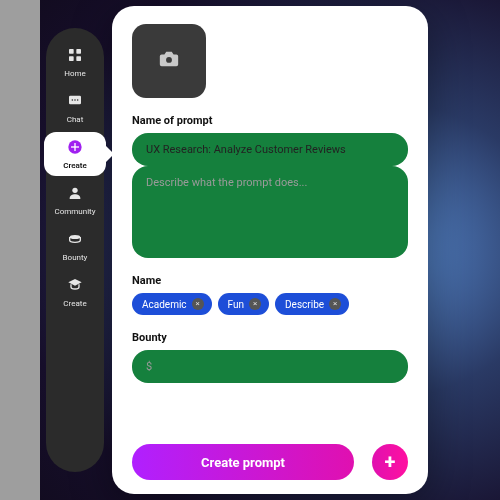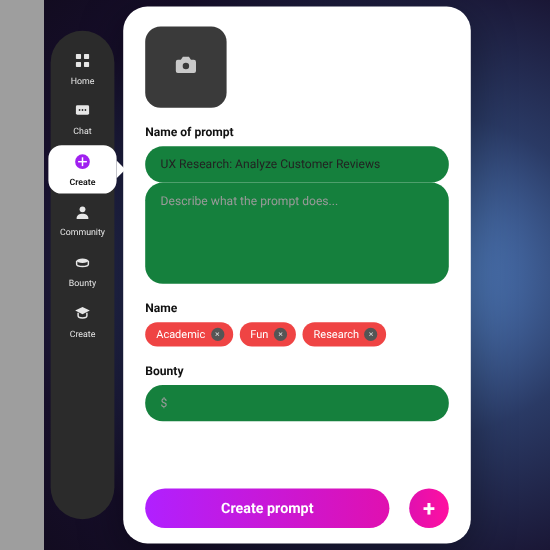--- a/index.html
+++ b/index.html
@@ -68,21 +68,21 @@
   .label { font-size:11px; font-weight:700; color:#111; margin-top:16px; margin-bottom:6px; }
   .input, .textarea {
     width:100%; background:#15803d; border:none; border-radius:16px;
     font-size:11px; color:#222; padding:10px 14px; outline:none;
   }
   .textarea { height:92px; resize:none; color:#222; }
   .textarea::placeholder, .input::placeholder { color:#9a9a9a; }
 
   .tags { display:flex; gap:6px; flex-wrap:wrap; }
   .tag {
-    background:#ef4444; color:#fff; font-size:10px;
+    background:#1d4ed8; color:#fff; font-size:10px;
     padding:5px 8px 5px 10px; border-radius:14px;
     display:flex; align-items:center; gap:5px;
   }
   .tag .x {
     width:12px;height:12px;border-radius:50%;background:#555;
     display:flex;align-items:center;justify-content:center;font-size:8px;color:#ddd;line-height:1;
   }
 
   .spacer { flex:1; }
 
@@ -196,21 +196,21 @@
   <div class="tags">
     <span class="tag">
       <span>Academic</span>
       <span class="x">×</span>
     </span>
     <span class="tag">
       <span>Fun</span>
       <span class="x">×</span>
     </span>
     <span class="tag">
-      <span>Research</span>
+      <span>Describe</span>
       <span class="x">×</span>
     </span>
   </div>
 
   <div class="label">Bounty</div>
   <input class="input" placeholder="$" style="">
 
   <div class="spacer"></div>
 
   <div class="cta-row">

